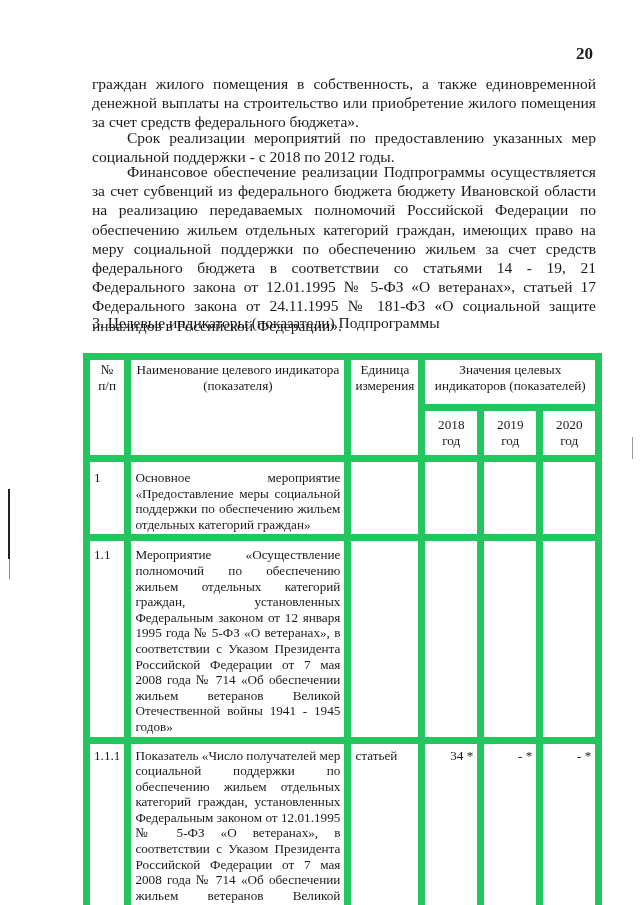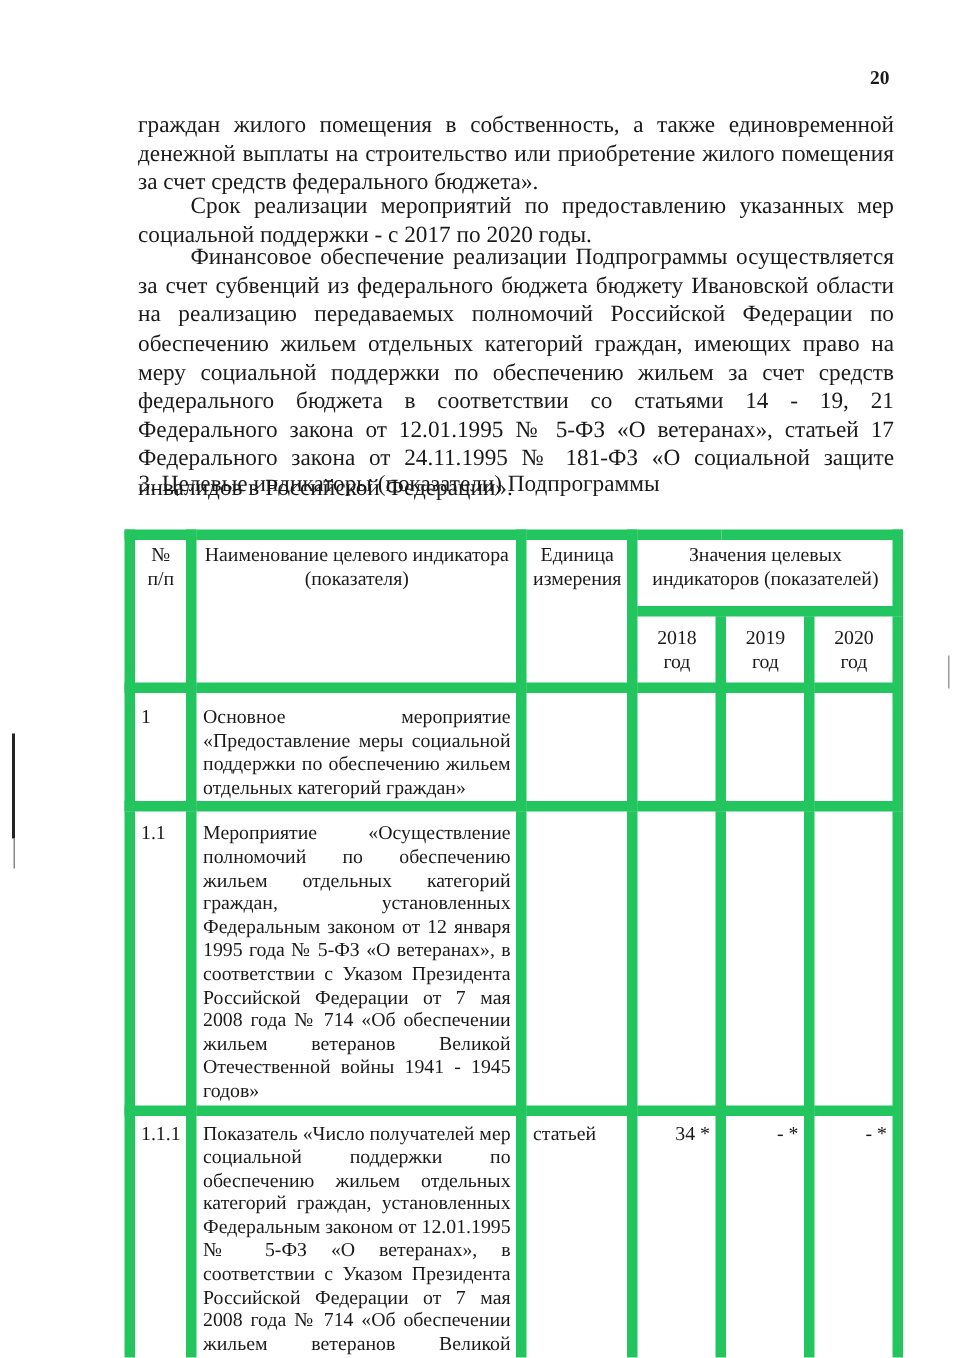--- a/index.html
+++ b/index.html
@@ -1,18 +1,18 @@
 <!DOCTYPE html>
 <html><head>
 <meta charset="utf-8">
 <style>
   html, body { margin:0; padding:0; background:#ffffff; }
   body { width:640px; height:905px; position:relative; overflow:hidden;
          font-family:"Liberation Serif", serif; color:#1a1a1a; }
-  .page-num { position:absolute; top:44px; right:47px; font-size:13px; font-weight:bold; }
+  .page-num { position:absolute; top:44px; right:47px; font-size:17px; font-weight:bold; }
   .para { position:absolute; left:80px; width:504px; font-size:15.5px; line-height:19.2px;
           text-align:justify; margin:12px; }
   .para .ind { display:inline-block; width:35px; }
   #p1 { top:62px; }
   #p2 { top:116px; }
   #p3 { top:150px; }
   .section-title { position:absolute; top:314px; left:0; width:532px; text-align:center;
                    font-size:15.5px; }
   .scan-mark { position:absolute; left:8px; top:489px; width:2px; height:70px; background:#222; }
   .scan-mark2 { position:absolute; left:9px; top:559px; width:1px; height:20px; background:#888; }
@@ -35,21 +35,21 @@
   .row1 td { height:58px; padding-top:8px; }
   .row11 td { height:164px; padding-top:6px; }
   .row111 td { height:147px; padding-top:4px; }
 </style>
 </head>
 <body>
 
 <div class="page-num">20</div>
 
 <p class="para" id="p1">граждан жилого помещения в собственность, а также единовременной денежной выплаты на строительство или приобретение жилого помещения за счет средств федерального бюджета».</p>
-<p class="para" id="p2"><span class="ind"></span><span>Срок реализации мероприятий по предоставлению указанных мер социальной поддержки - с 2017 по 2020 годы.</span></p>
+<p class="para" id="p2"><span class="ind"></span><span>Срок реализации мероприятий по предоставлению указанных мер социальной поддержки - с 2018 по 2012 годы.</span></p>
 <p class="para" id="p3"><span class="ind"></span><span>Финансовое обеспечение реализации Подпрограммы осуществляется за счет субвенций из федерального бюджета бюджету Ивановской области на реализацию передаваемых полномочий Российской Федерации по обеспечению жильем отдельных категорий граждан, имеющих право на меру социальной поддержки по обеспечению жильем за счет средств федерального бюджета в соответствии со статьями 14 - 19, 21 Федерального закона от 12.01.1995 № 5-ФЗ «О ветеранах», статьей 17 Федерального закона от 24.11.1995 № 181-ФЗ «О социальной защите инвалидов в Российской Федерации».</span></p>
 
 <div class="section-title">3. Целевые индикаторы (показатели) Подпрограммы</div>
 
 <div class="scan-mark"></div>
 <div class="scan-mark2"></div>
 <div class="scan-mark3"></div>
 
 <table class="ind-table">
   <tbody>

